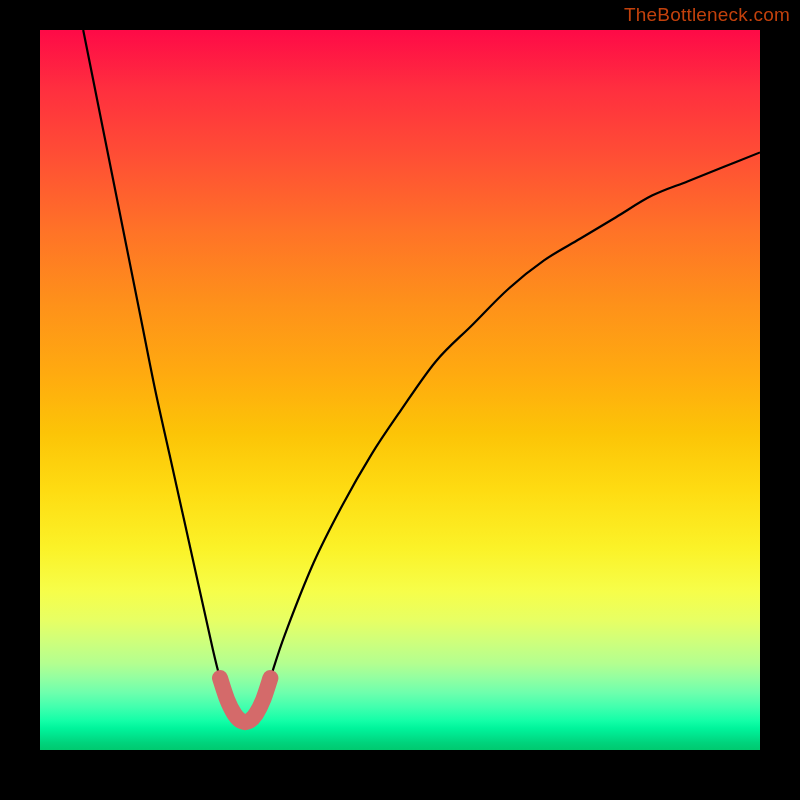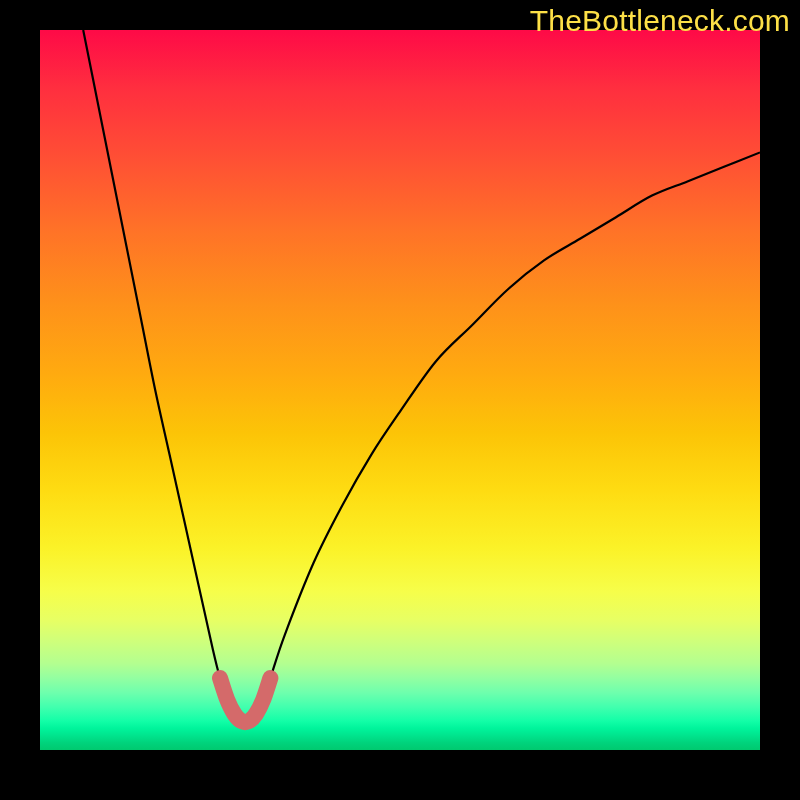--- a/index.html
+++ b/index.html
@@ -14,22 +14,22 @@
   .chart-container {
     position: relative;
     width: 800px;
     height: 800px;
     background: #000000;
   }
   .watermark {
     position: absolute;
     top: 4px;
     right: 10px;
-    font-size: 30px;
-    color: #fde047;
+    font-size: 19px;
+    color: #c2410c;
     letter-spacing: 0.2px;
     z-index: 5;
   }
   .plot-area {
     position: absolute;
     left: 40px;
     top: 30px;
     width: 720px;
     height: 720px;
     background: linear-gradient(

